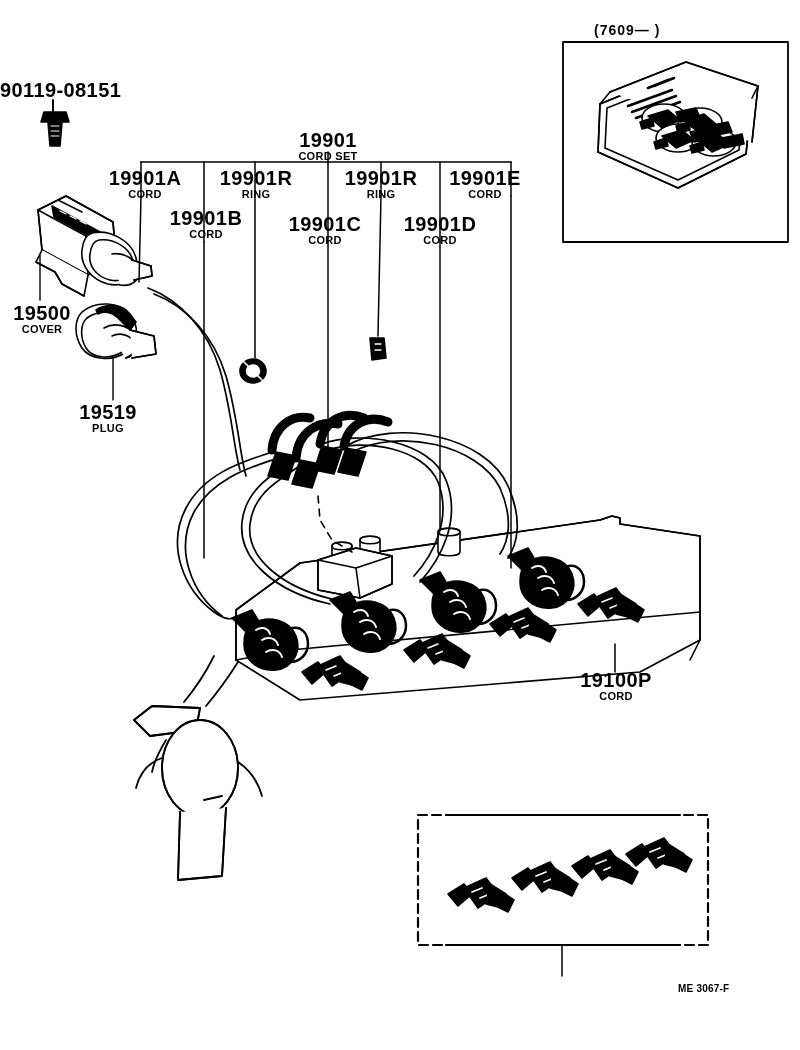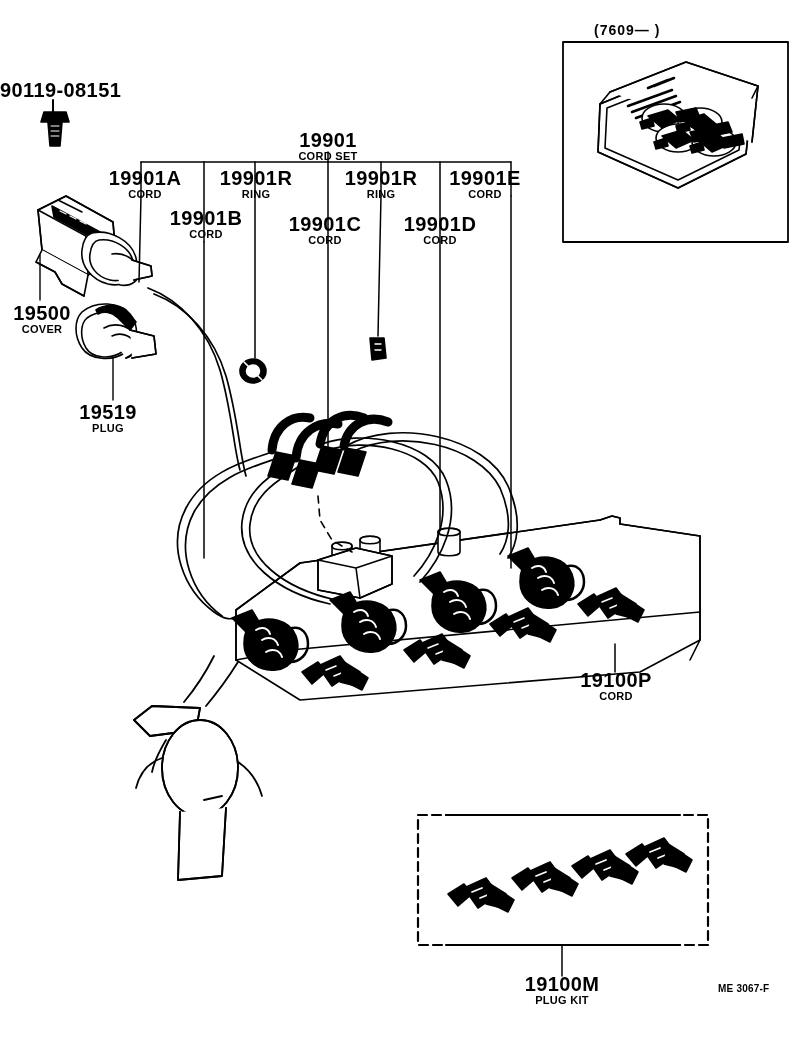--- a/index.html
+++ b/index.html
@@ -349,22 +349,18 @@
     <div class="num">19519</div>
     <div class="desc">PLUG</div>
   </div>
 
   <div class="lbl" style="left:566px;top:670px;width:100px;">
     <div class="num">19100P</div>
     <div class="desc">CORD</div>
   </div>
 
 
-  <div class="lbl" style="left:497px;top:974px;width:130px;">
-    <div class="num">19100M</div>
-    <div class="desc">PLUG KIT</div>
-  </div>
 
   <div class="daterange" style="left:594px;top:22px;">(7609—         )</div>
 
-  <div class="codetag" style="left:718px;top:983px;">ME 3067-F</div>
+  <div class="codetag" style="left:678px;top:983px;">ME 3067-F</div>
 
 </div>
 
 </body></html>

